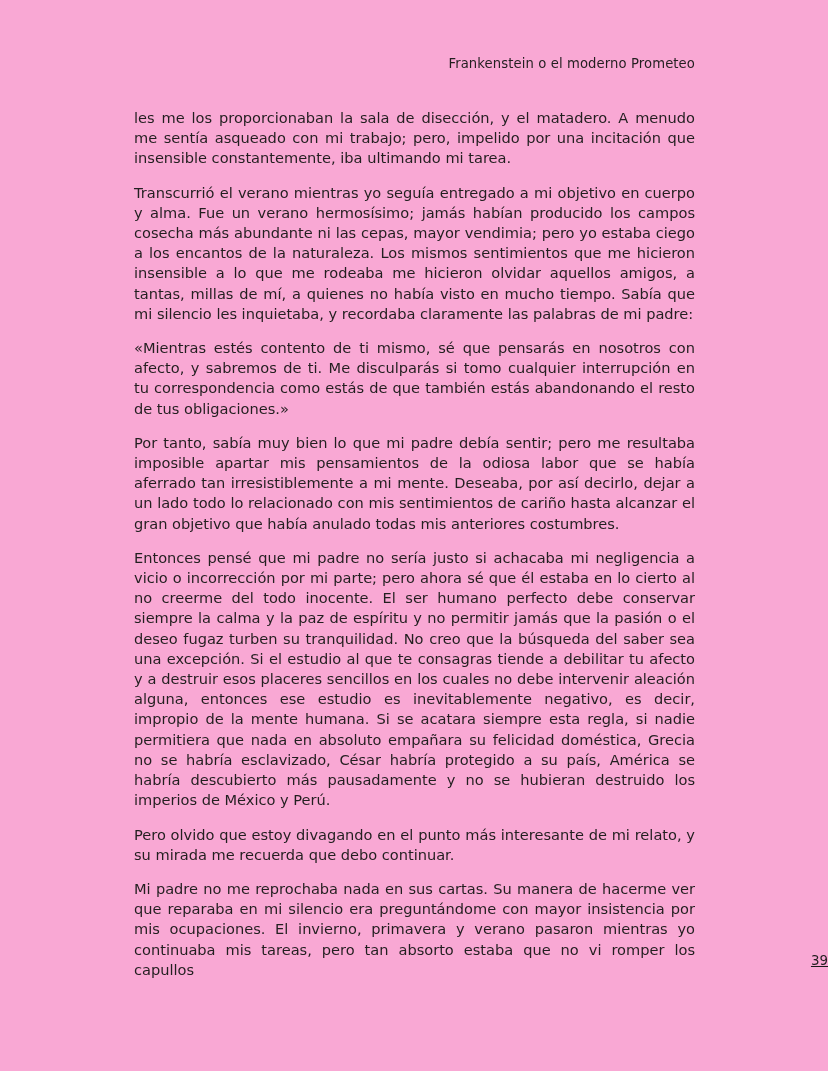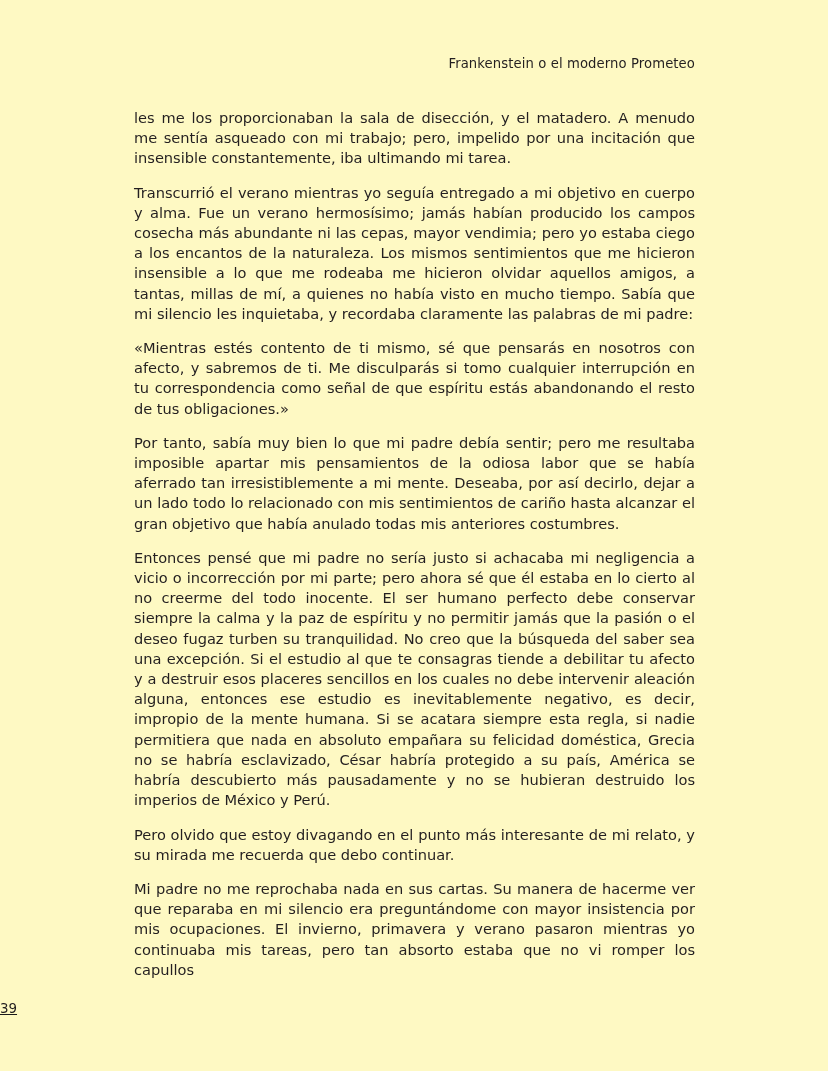--- a/index.html
+++ b/index.html
@@ -4,21 +4,21 @@
 <style>
   html, body {
     margin: 0;
     padding: 0;
     background: #ffffff;
   }
   .page {
     position: relative;
     width: 828px;
     height: 1071px;
-    background: #fef9c3;
+    background: #f9a8d4;
     overflow: hidden;
     font-family: "DejaVu Sans", "Liberation Sans", sans-serif;
     color: #1a1a1a;
   }
   .running-head {
     position: absolute;
     top: 56px;
     left: 134px;
     width: 561px;
     text-align: right;
@@ -43,22 +43,22 @@
     hyphens: manual;
     letter-spacing: -0.01px;
   }
   .para:last-child {
     margin-bottom: 12px;
   }
   .footer {
     position: absolute;
     left: 0;
     right: 0;
-    top: 1000px;
-    text-align: left;
+    top: 952px;
+    text-align: right;
     text-decoration: underline;
   }
   .folio {
     font-size: 13.4px;
     line-height: 17px;
     color: #231f20;
     margin: 0;
   }
   .imprint {
     font-size: 13.4px;
@@ -70,21 +70,21 @@
 </head>
 <body>
 
 <div class="page">
 
   <div class="running-head">Frankenstein o el moderno Prometeo</div>
 
   <div class="text-column">
     <p class="para">les me los proporcionaban la sala de disección, y el matadero. A menudo me sentía asqueado con mi trabajo; pero, impelido por una incitación que insensible constantemente, iba ultimando mi tarea.</p>
     <p class="para">Transcurrió el verano mientras yo seguía entregado a mi objetivo en cuerpo y alma. Fue un verano hermosísimo; jamás habían producido los campos cosecha más abundante ni las cepas, mayor vendimia; pero yo estaba ciego a los encantos de la naturaleza. Los mismos sentimientos que me hicieron insensible a lo que me rodeaba me hicieron olvidar aquellos amigos, a tantas, millas de mí, a quienes no había visto en mucho tiempo. Sabía que mi silencio les inquietaba, y recordaba claramente las palabras de mi padre:</p>
-    <p class="para">«Mientras estés contento de ti mismo, sé que pensarás en nosotros con afecto, y sabremos de ti. Me disculparás si tomo cualquier interrupción en tu correspondencia como señal de que espíritu estás abandonando el resto de tus obligaciones.»</p>
+    <p class="para">«Mientras estés contento de ti mismo, sé que pensarás en nosotros con afecto, y sabremos de ti. Me disculparás si tomo cualquier interrupción en tu correspondencia como estás de que también estás abandonando el resto de tus obligaciones.»</p>
     <p class="para">Por tanto, sabía muy bien lo que mi padre debía sentir; pero me resultaba imposible apartar mis pensamientos de la odiosa labor que se había aferrado tan irresistiblemente a mi mente. Deseaba, por así decirlo, dejar a un lado todo lo relacionado con mis sentimientos de cariño hasta alcanzar el gran objetivo que había anulado todas mis anteriores costumbres.</p>
     <p class="para">Entonces pensé que mi padre no sería justo si achacaba mi negligencia a vicio o incorrección por mi parte; pero ahora sé que él estaba en lo cierto al no creerme del todo inocente. El ser humano perfecto debe conservar siempre la calma y la paz de espíritu y no permitir jamás que la pasión o el deseo fugaz turben su tranquilidad. No creo que la búsqueda del saber sea una excepción. Si el estudio al que te consagras tiende a debilitar tu afecto y a destruir esos placeres sencillos en los cuales no debe intervenir aleación alguna, entonces ese estudio es inevitablemente negativo, es decir, impropio de la mente humana. Si se acatara siempre esta regla, si nadie permitiera que nada en absoluto empañara su felicidad doméstica, Grecia no se habría esclavizado, César habría protegido a su país, América se habría descubierto más pausadamente y no se hubieran destruido los imperios de México y Perú.</p>
     <p class="para">Pero olvido que estoy divagando en el punto más interesante de mi relato, y su mirada me recuerda que debo continuar.</p>
     <p class="para">Mi padre no me reprochaba nada en sus cartas. Su manera de hacerme ver que reparaba en mi silencio era preguntándome con mayor insistencia por mis ocupaciones. El invierno, primavera y verano pasaron mientras yo continuaba mis tareas, pero tan absorto estaba que no vi romper los capullos</p>
   </div>
 
   <div class="footer">
     <div class="folio">39</div>
   </div>
 

